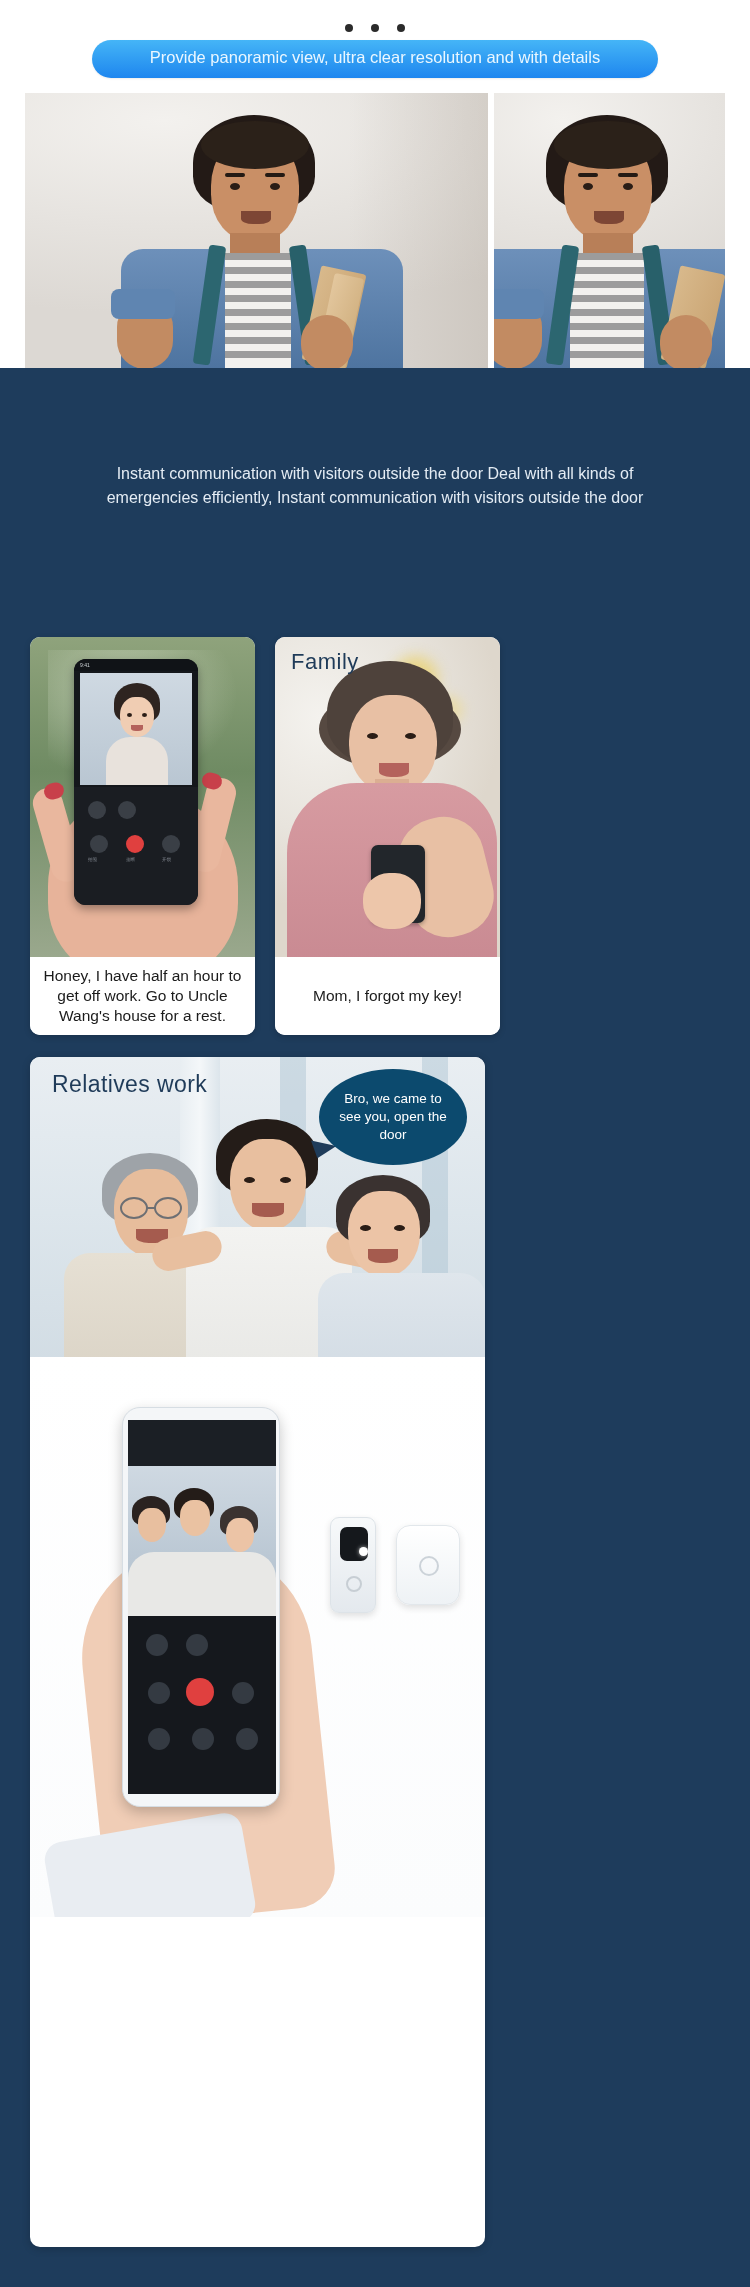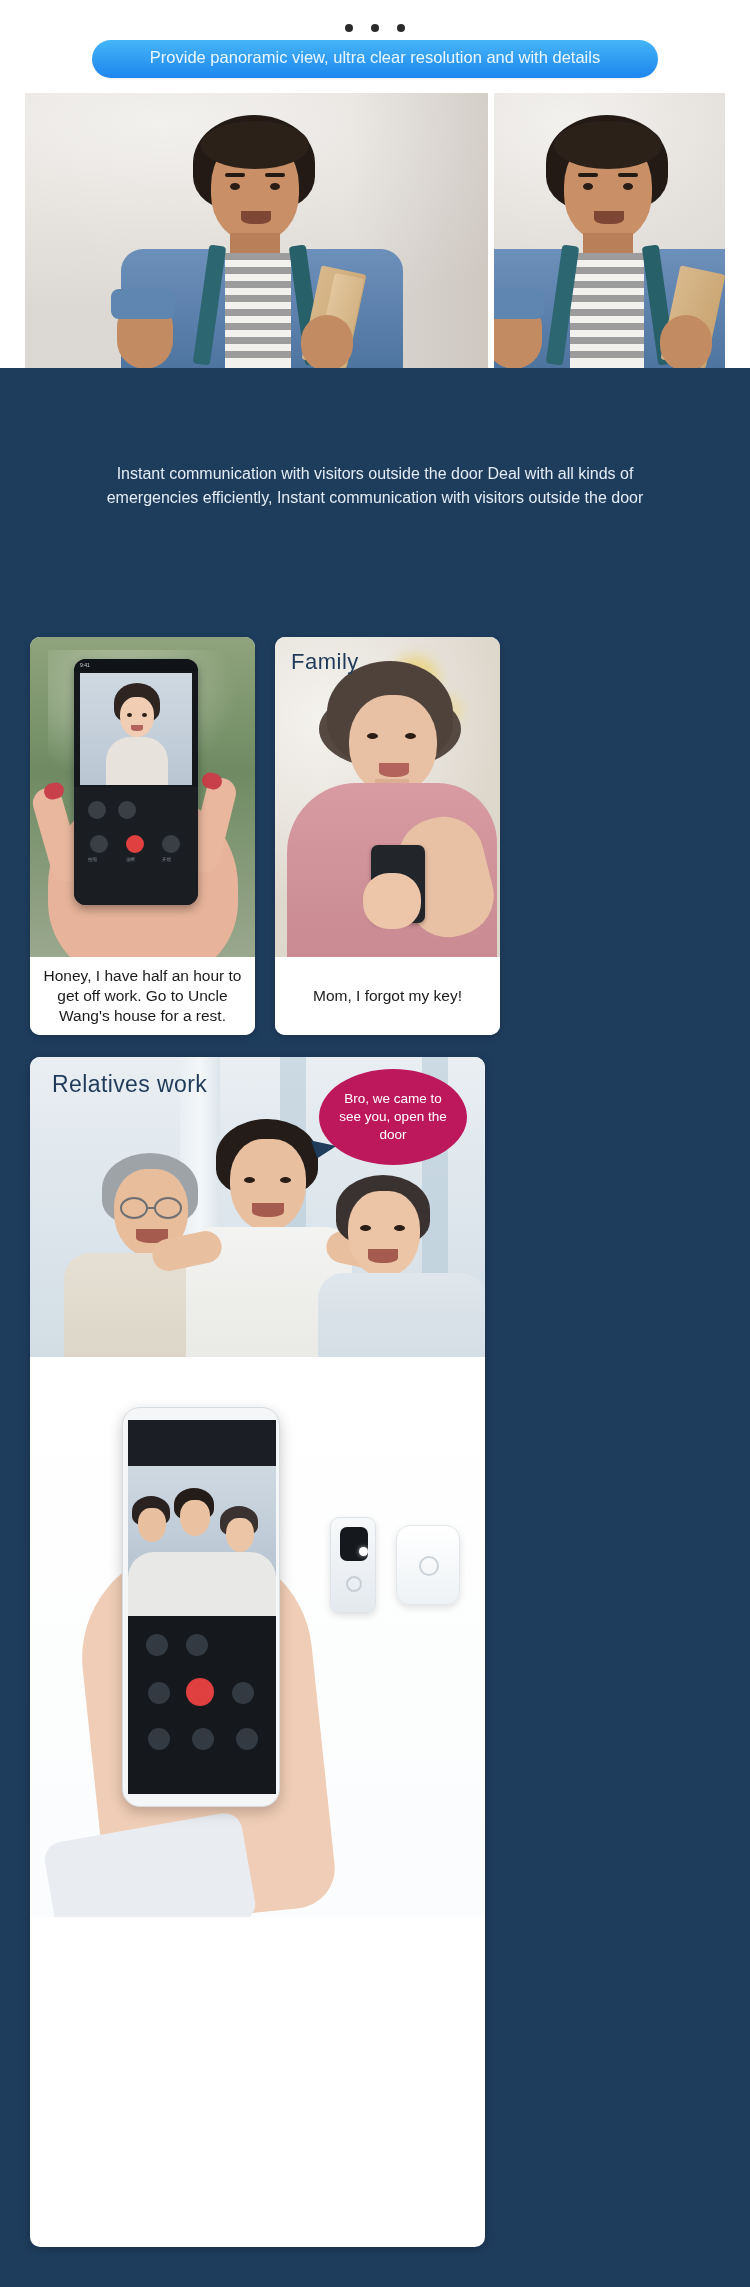--- a/index.html
+++ b/index.html
@@ -154,21 +154,21 @@
     position:absolute; left:30px; top:1057px; width:455px; height:1190px;
     background:#ffffff; border-radius:10px; overflow:hidden;
     box-shadow:0 2px 8px rgba(0,0,0,.2);
   }
   .tag-relatives {
     position:absolute; left:22px; top:14px; z-index:6;
     color:#1f3b59; font-size:23px; letter-spacing:.4px;
   }
   .bubble {
     position:absolute; right:18px; top:12px; z-index:6; width:148px; height:96px;
-    border-radius:50%; background:#be185d; color:#ffffff;
+    border-radius:50%; background:#0c4a6e; color:#ffffff;
     display:flex; align-items:center; justify-content:center; text-align:center;
     font-size:13.5px; line-height:1.35; padding:0 14px;
   }
   .bubble-tail {
     position:absolute; right:150px; top:86px; z-index:5;
     width:0;height:0; border-top:16px solid #1f3c5a;
     border-left:10px solid transparent; border-right:16px solid transparent;
     transform:rotate(12deg);
   }
   .group-photo { position:absolute; left:0; top:0; width:455px; height:345px; overflow:hidden; }

